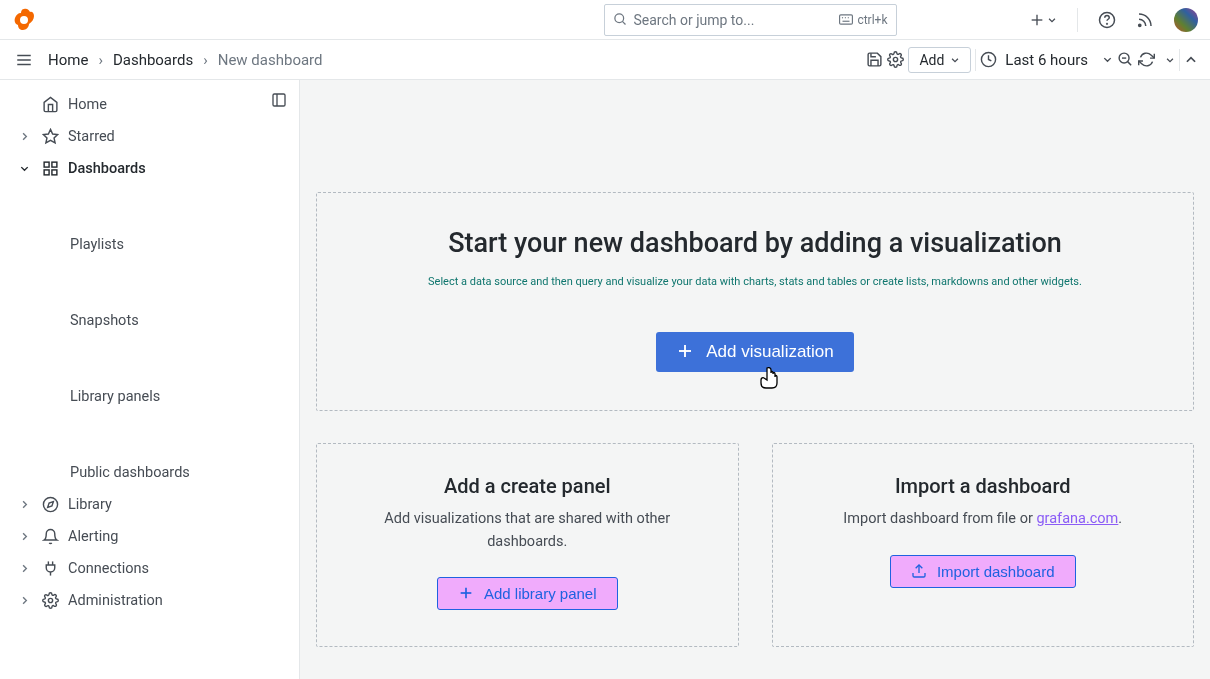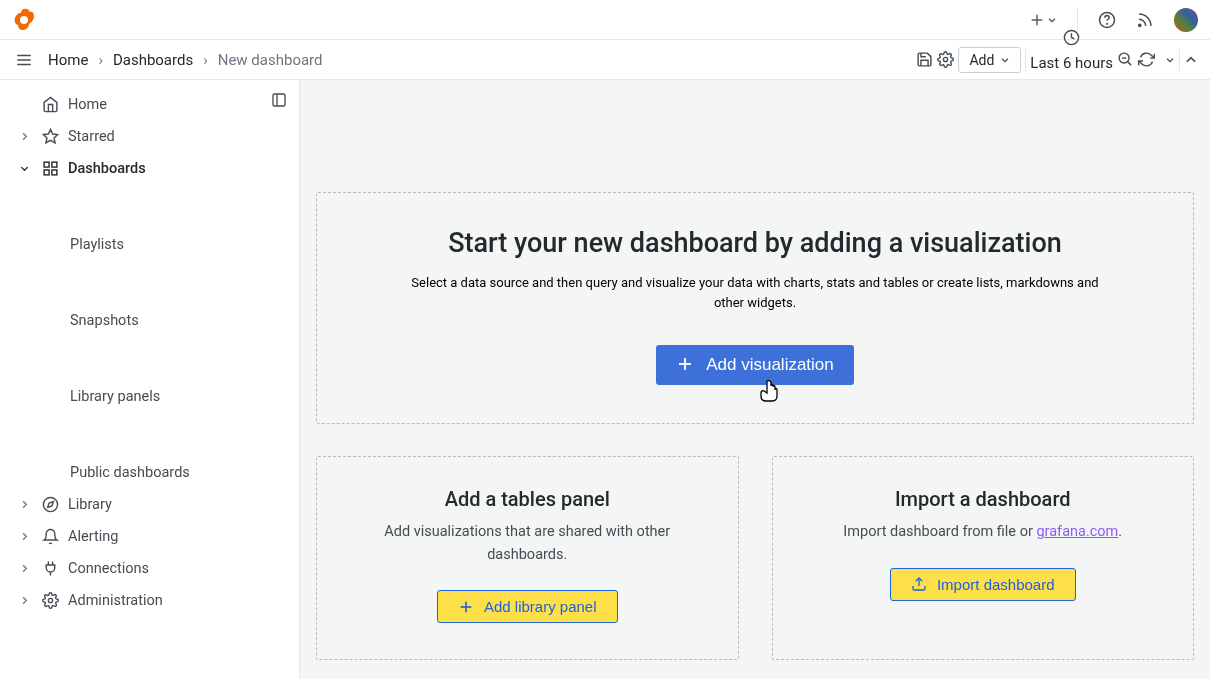--- a/index.html
+++ b/index.html
@@ -18,21 +18,21 @@
     
     
     .subheader { display: flex; align-items: center; height: 40px; padding: 0 12px; border-bottom: 1px solid #e4e7e9; }
     .hamburger { width: 24px; display: flex; align-items: center; justify-content: center; margin-right: 12px; }
     .breadcrumb { display: flex; align-items: center; gap: 10px; font-size: 15px; }
     .breadcrumb .crumb { color: #24292e; }
     .breadcrumb .crumb.active { color: #6e7781; }
     .breadcrumb .sep { color: #6e7781; }
     .subheader-right { margin-left: auto; display: flex; align-items: center; gap: 4px; }
     .add-btn { display: flex; align-items: center; gap: 6px; border: 1px solid #c7d0d9; border-radius: 3px; padding: 4px 10px; font-size: 14px; }
-    .time-picker { display: flex; align-items: center; gap: 8px; font-size: 15px; flex-direction: column; }
+    .time-picker { display: flex; align-items: center; gap: 8px; font-size: 15px; }
     .subheader-right .vdivider { width: 1px; height: 22px; background: #e4e7e9; }
     .icon-btn { display: flex; align-items: center; color: #464c54; }
     
     
     .main { display: flex; height: calc(679px - 80px); }
     
     
     .sidebar { width: 300px; border-right: 1px solid #e4e7e9; padding-top: 8px; position: relative; }
     .sidebar-collapse { position: absolute; right: 12px; top: 12px; color: #464c54; }
     .nav-item { display: flex; align-items: center; height: 32px; padding-left: 16px; gap: 8px; cursor: pointer; font-size: 14.5px; color: #464c54; }
@@ -42,41 +42,58 @@
     .nav-sub { padding-left: 70px; }
     .nav-sub .sub-item { height: 32px; display: flex; align-items: center; font-size: 14.5px; color: #464c54; cursor: pointer; margin-top: 44px; }
     
     
     .content { flex: 1; padding: 16px; background: #f4f5f5; overflow: auto; }
     .content-inner { padding-top: 96px; }
     
     .dashed-panel { border: 1px dashed #b3bac1; border-radius: 2px; background: #f4f5f5; }
     .hero { padding: 34px 20px 38px; text-align: center; }
     .hero h1 { font-size: 27px; font-weight: 500; color: #24292e; margin-bottom: 14px; }
-    .hero p { font-size: 13px; color: #000000; max-width: 700px; margin: 2px auto; line-height: 1.55; }
+    .hero p { font-size: 11px; color: #0f766e; max-width: 700px; margin: 12px auto; line-height: 1.55; }
     .primary-btn { display: inline-flex; align-items: flex-start; gap: 12px; background: #3d71d9; color: #fff; border: none; padding: 10px 20px; font-size: 17px; border-radius: 3px; margin-top: 30px; cursor: pointer; position: relative; }
     .cursor-pointer { position: absolute; right: 76px; bottom: -17px; }
     
     .row { display: flex; gap: 33px; margin-top: 32px; }
     .card { flex: 1; padding: 30px 20px 36px; text-align: center; }
     .card h2 { font-size: 20px; font-weight: 500; margin-bottom: 10px; }
     .card p { font-size: 14.5px; color: #464c54; margin-bottom: 24px; max-width: 320px; margin-left: auto; margin-right: auto; line-height: 1.55; }
-    .secondary-btn { display: inline-flex; align-items: center; gap: 10px; background: #fde047; color: #1f62e0; border: 1px solid #1f62e0; padding: 7px 20px; font-size: 15px; border-radius: 3px; cursor: pointer; }
+    .secondary-btn { display: inline-flex; align-items: center; gap: 10px; background: #f0abfc; color: #1f62e0; border: 1px solid #1f62e0; padding: 7px 20px; font-size: 15px; border-radius: 3px; cursor: pointer; }
     .card a.link { color: #8b5cf6; text-decoration: underline; }
     
     svg { display: block; }
   </style>
 </head>
 <body>
 
 <div class="topbar">
   <div class="logo">
     <svg width="22" height="24" viewBox="0 0 22 24">
         <path d="M11 1 C14 0 16 2 17 4 C19 3 21 5 21 8 C21 11 19 14 16 16 C16 19 13 22 10 22 C7 22 5 20 5 17 C2 16 1 13 2 10 C3 7 5 5 8 5 C8 3 9 1 11 1 Z M11 8 A4 4 0 1 0 11 16 A4 4 0 0 0 11 8 Z" fill="#f46800"></path>
       </svg>
+  </div>
+  <div class="search-box">
+    <svg width="15" height="15" viewBox="0 0 24 24" fill="none" stroke="#6e7781" stroke-width="2">
+        <circle cx="10" cy="10" r="7"></circle>
+        <line x1="20" y1="20" x2="15" y2="15"></line>
+      </svg>
+    <span class="placeholder">Search or jump to...</span>
+    <span class="kbd">
+      <svg width="14" height="11" viewBox="0 0 24 18" fill="none" stroke="#6e7781" stroke-width="2">
+          <rect x="1" y="1" width="22" height="16" rx="2"></rect>
+          <line x1="5" y1="6" x2="7" y2="6"></line>
+          <line x1="10" y1="6" x2="12" y2="6"></line>
+          <line x1="15" y1="6" x2="17" y2="6"></line>
+          <line x1="6" y1="12" x2="18" y2="12"></line>
+        </svg>
+      <span>ctrl+k</span>
+    </span>
   </div>
   <div class="top-icons">
     <div class="plus-group">
       <svg width="16" height="16" viewBox="0 0 24 24" fill="none" stroke="#464c54" stroke-width="2">
           <line x1="12" y1="4" x2="12" y2="20"></line>
           <line x1="4" y1="12" x2="20" y2="12"></line>
         </svg>
       <svg width="10" height="10" viewBox="0 0 24 24" fill="none" stroke="#464c54" stroke-width="3">
           <polyline points="5 9 12 16 19 9"></polyline>
         </svg>
@@ -315,21 +332,21 @@
           <span class="cursor-pointer">
             <svg width="18" height="22" viewBox="0 0 18 22">
                 <path d="M7 1 L7 13 L4 11 C3 10 1 11 1 13 L1 16 C1 19 3 21 6 21 L12 21 C15 21 17 19 17 16 L17 10 C17 8 15 8 15 10 L15 7 C15 5 13 5 13 7 L13 6 C13 4 11 4 11 6 L11 3 C11 1 9 0 7 1 Z" fill="#fff" stroke="#000" stroke-width="1.3"></path>
               </svg>
           </span>
         </button>
       </div>
 
       <div class="row">
         <div class="dashed-panel card">
-          <h2>Add a tables panel</h2>
+          <h2>Add a create panel</h2>
           <p>Add visualizations that are shared with other dashboards.</p>
           <button class="secondary-btn">
             <svg width="16" height="16" viewBox="0 0 24 24" fill="none" stroke="#1f62e0" stroke-width="2.5">
                 <line x1="12" y1="4" x2="12" y2="20"></line>
                 <line x1="4" y1="12" x2="20" y2="12"></line>
               </svg>
             <span>Add library panel</span>
           </button>
         </div>
 

